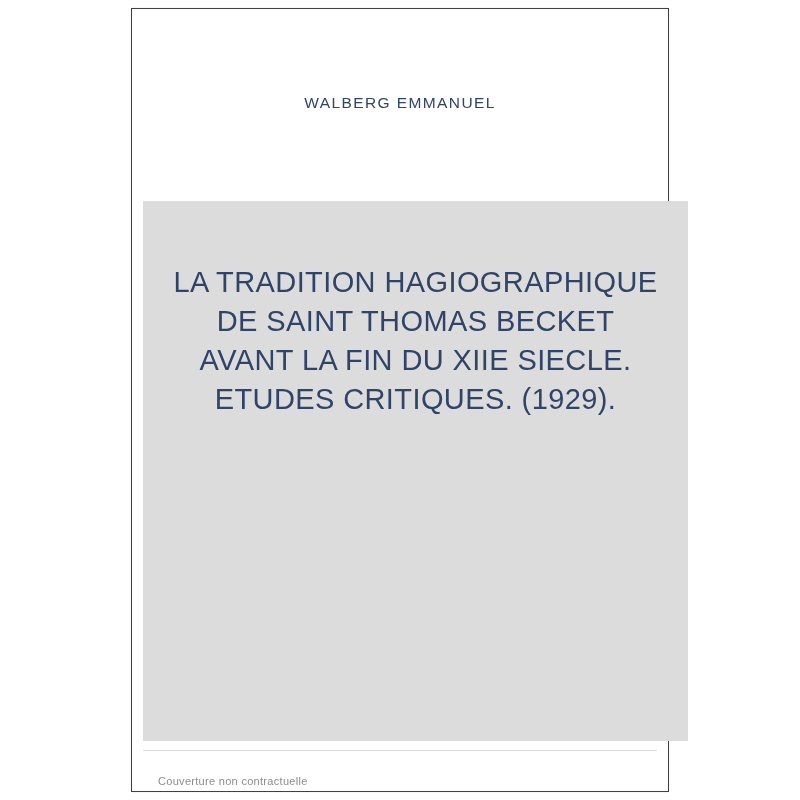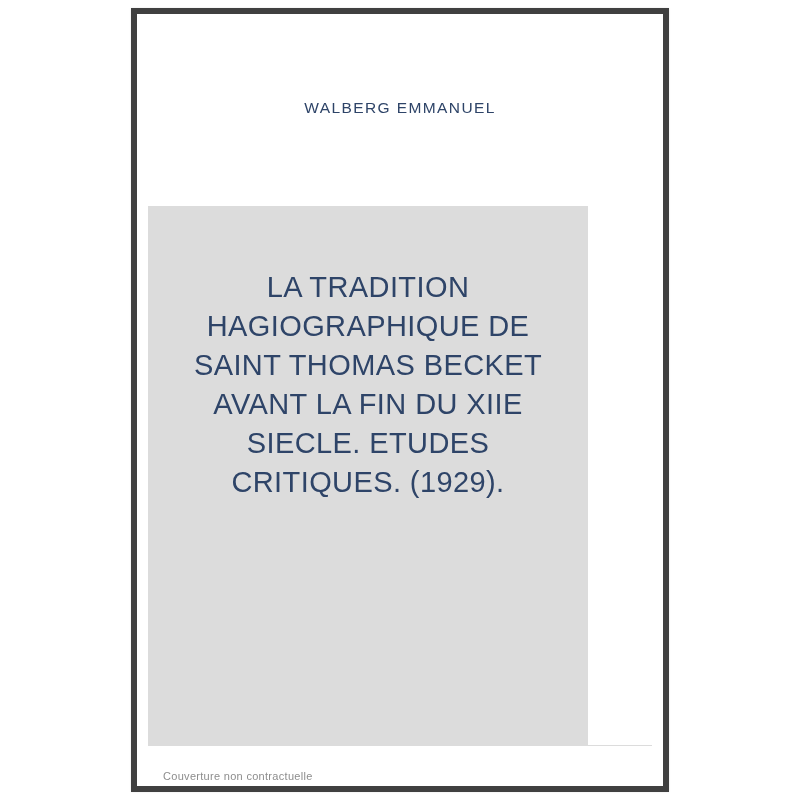--- a/index.html
+++ b/index.html
@@ -20,42 +20,42 @@
     background: #ffffff;
   }
   
   .cover {
     position: absolute;
     left: 131px;
     top: 8px;
     width: 538px;
     height: 784px;
     background: #ffffff;
-    border: 6px solid #404040;
+    border: 1px solid #404040;
     box-sizing: border-box;
     box-shadow: 0 0 2px rgba(0,0,0,0.10);
   }
   
   .author {
     position: absolute;
     left: 0;
     top: 85px;
     width: 100%;
     text-align: center;
     color: #2e4468;
     font-size: 15.5px;
     letter-spacing: 1.4px;
     font-family: "Liberation Sans", sans-serif;
   }
   
   .title-panel {
     position: absolute;
     left: 11px;
     top: 192px;
-    width: 440px;
+    width: 545px;
     height: 540px;
     background: #dcdcdc;
   }
   .title-text {
     position: absolute;
     left: 0;
     top: 62px;
     width: 100%;
     padding: 0 26px;
     box-sizing: border-box;

